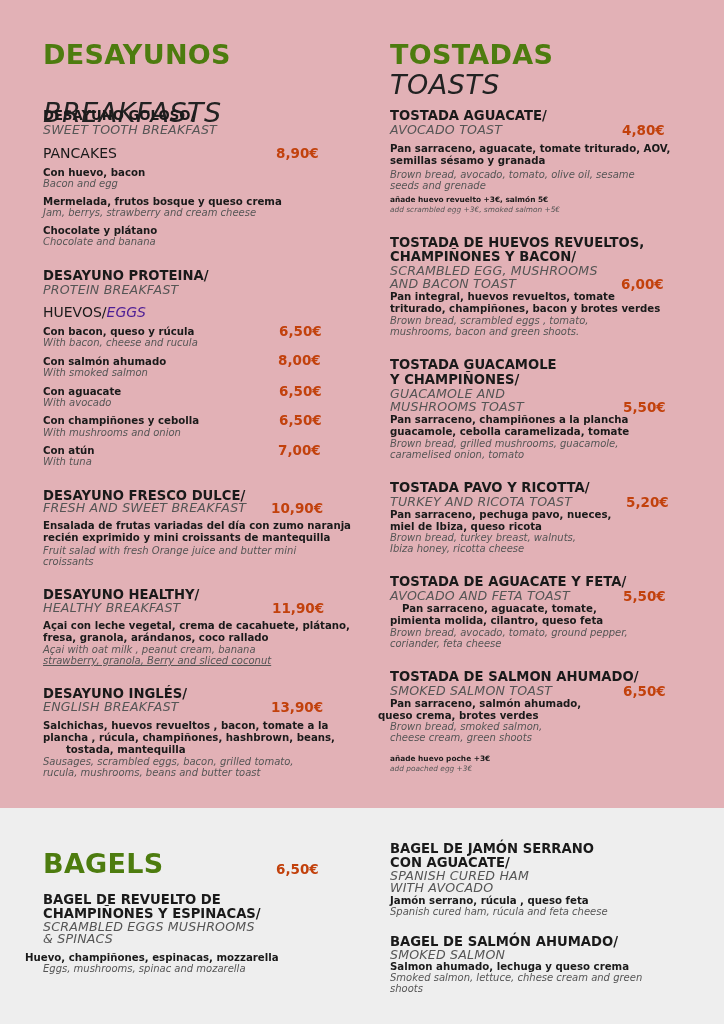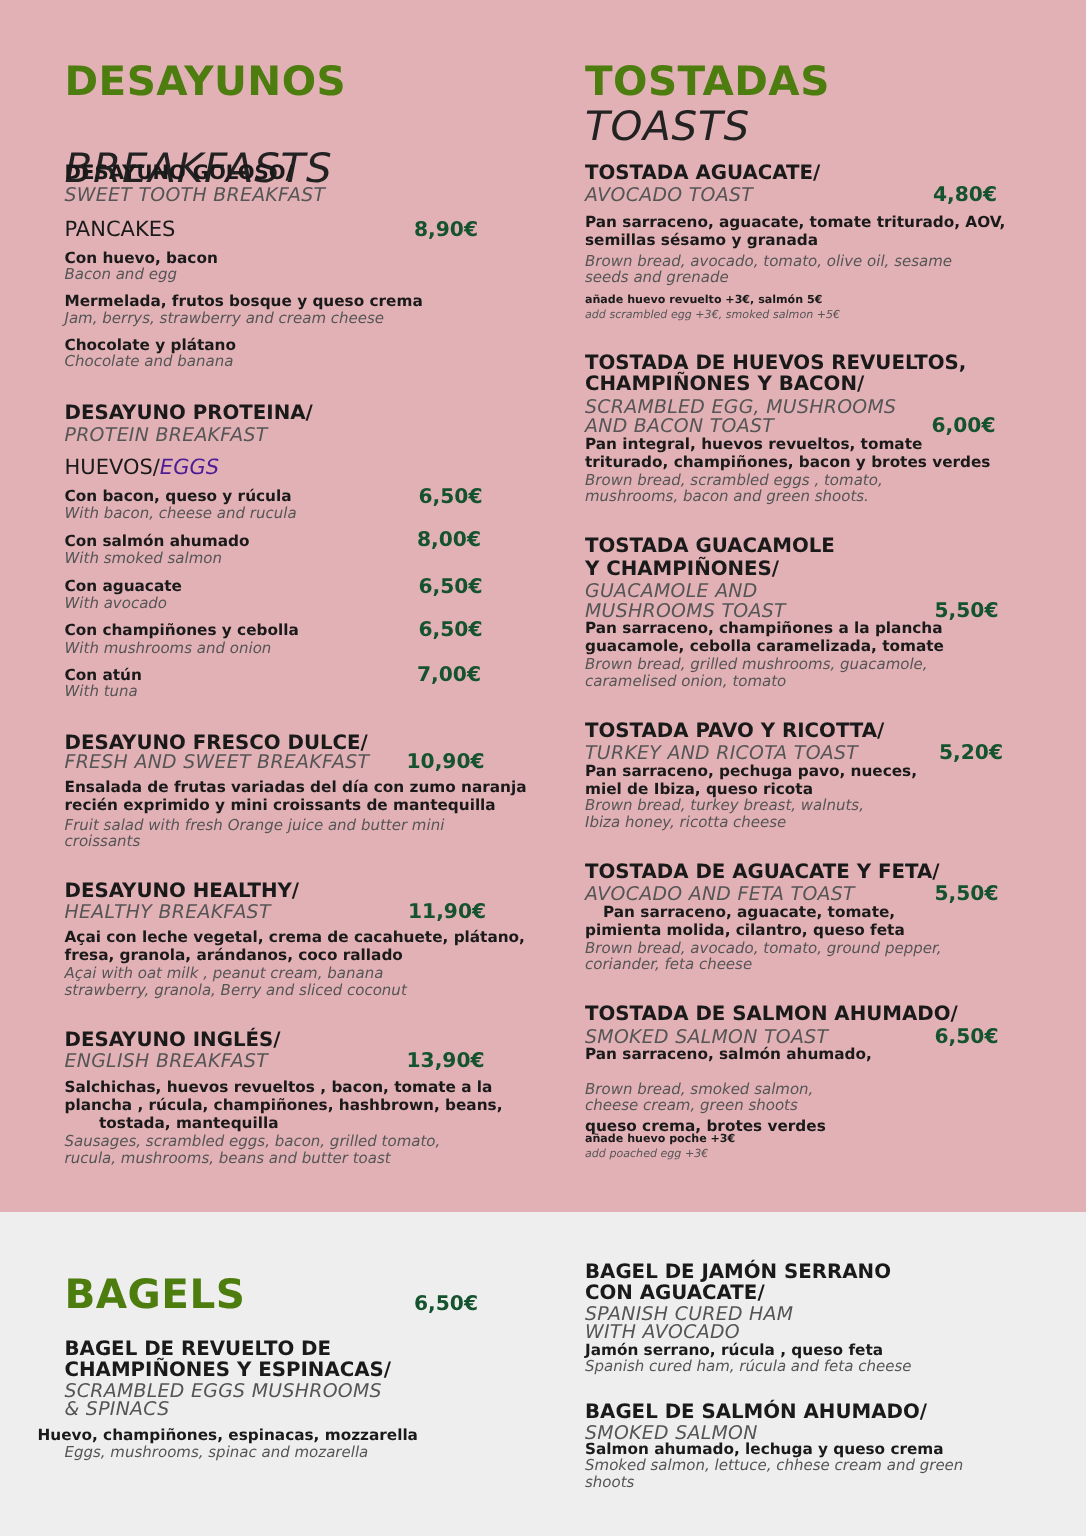--- a/index.html
+++ b/index.html
@@ -9,21 +9,21 @@
   .grey { position:absolute; left:0; top:808px; width:724px; height:216px; background:#eeeeee; }
   .abs { position:absolute; }
   .h1 { font-weight:bold; font-size:27px; letter-spacing:0.3px; line-height:29px; color:#4d7c0f; }
   .h1i { font-style:italic; font-weight:normal; font-size:27px; line-height:29px; color:#222; letter-spacing:0.5px; }
   .t { font-weight:bold; font-size:13.2px; line-height:14px; color:#1a1a1a; white-space:nowrap; }
   .ti { font-style:italic; font-size:12.6px; line-height:13px; color:#555; white-space:nowrap; letter-spacing:0.2px; }
   .es { font-weight:bold; font-size:10.2px; line-height:12.4px; color:#1a1a1a; white-space:nowrap; }
   .en { font-style:italic; font-size:10px; line-height:11.4px; color:#555; white-space:nowrap; }
   .sm { font-weight:bold; font-size:7.4px; line-height:9px; color:#1a1a1a; white-space:nowrap; }
   .smi { font-style:italic; font-size:7.4px; line-height:9px; color:#555; white-space:nowrap; }
-  .price { font-weight:bold; font-size:13.5px; line-height:14px; color:#14532d; white-space:nowrap; }
+  .price { font-weight:bold; font-size:13.5px; line-height:14px; color:#c2410c; white-space:nowrap; }
   .sub { font-size:14px; line-height:15px; color:#1a1a1a; white-space:nowrap; }
   .sub i { color:#4c1d95; }
 </style>
 </head>
 <body>
 
 <div class="pink"></div>
 <div class="grey"></div>
 
 <section>
@@ -79,21 +79,21 @@
     <div class="abs en" style="left:43px;top:556px;">croissants</div>
   </div>
 
   <div>
     <div class="abs t" style="left:43px;top:588px;">DESAYUNO HEALTHY/</div>
     <div class="abs ti" style="left:43px;top:601px;">HEALTHY BREAKFAST</div>
     <div class="abs price" style="left:272px;top:601px;">11,90€</div>
     <div class="abs es" style="left:43px;top:620px;">Açai con leche vegetal, crema de cacahuete, plátano,</div>
     <div class="abs es" style="left:43px;top:632px;">fresa, granola, arándanos, coco rallado</div>
     <div class="abs en" style="left:43px;top:644px;">Açai with oat milk , peanut cream, banana</div>
-    <div class="abs en" style="left:43px;top:655px;">strawberry, granola, Berry and sliced coconut</div>
+    <div class="abs en" style="left:43px;top:655px;text-decoration:underline;">strawberry, granola, Berry and sliced coconut</div>
   </div>
 
   <div>
     <div class="abs t" style="left:43px;top:687px;">DESAYUNO INGLÉS/</div>
     <div class="abs ti" style="left:43px;top:700px;">ENGLISH BREAKFAST</div>
     <div class="abs price" style="left:271px;top:700px;">13,90€</div>
     <div class="abs es" style="left:43px;top:720px;">Salchichas, huevos revueltos , bacon, tomate a la</div>
     <div class="abs es" style="left:43px;top:732px;">plancha , rúcula,  champiñones, hashbrown, beans,</div>
     <div class="abs es" style="left:43px;top:744px;margin-left:23px;">tostada, mantequilla</div>
     <div class="abs en" style="left:43px;top:756px;">Sausages, scrambled eggs, bacon, grilled  tomato,</div>
@@ -159,21 +159,21 @@
     <div class="abs es" style="left:390px;top:615px;">pimienta molida, cilantro, queso feta</div>
     <div class="abs en" style="left:390px;top:627px;">Brown bread, avocado,  tomato, ground pepper,</div>
     <div class="abs en" style="left:390px;top:638px;">coriander, feta cheese</div>
   </div>
 
   <div>
     <div class="abs t" style="left:390px;top:670px;">TOSTADA DE SALMON AHUMADO/</div>
     <div class="abs ti" style="left:390px;top:684px;">SMOKED SALMON TOAST</div>
     <div class="abs price" style="left:623px;top:684px;">6,50€</div>
     <div class="abs es" style="left:390px;top:698px;">Pan sarraceno, salmón ahumado,</div>
-    <div class="abs es" style="left:390px;top:710px;margin-top:36px;">queso crema, brotes verdes</div>
+    <div class="abs es" style="left:378px;top:710px;">queso crema, brotes verdes</div>
     <div class="abs en" style="left:390px;top:721px;">Brown bread, smoked salmon,</div>
     <div class="abs en" style="left:390px;top:732px;">cheese cream, green shoots</div>
     <div class="abs sm" style="left:390px;top:754px;">añade huevo poche +3€</div>
     <div class="abs smi" style="left:390px;top:764px;">add poached egg +3€</div>
   </div>
 </section>
 
 <section>
   <div class="abs h1" style="left:43px;top:849px;">BAGELS</div>
   <div class="abs price" style="left:276px;top:862px;">6,50€</div>

